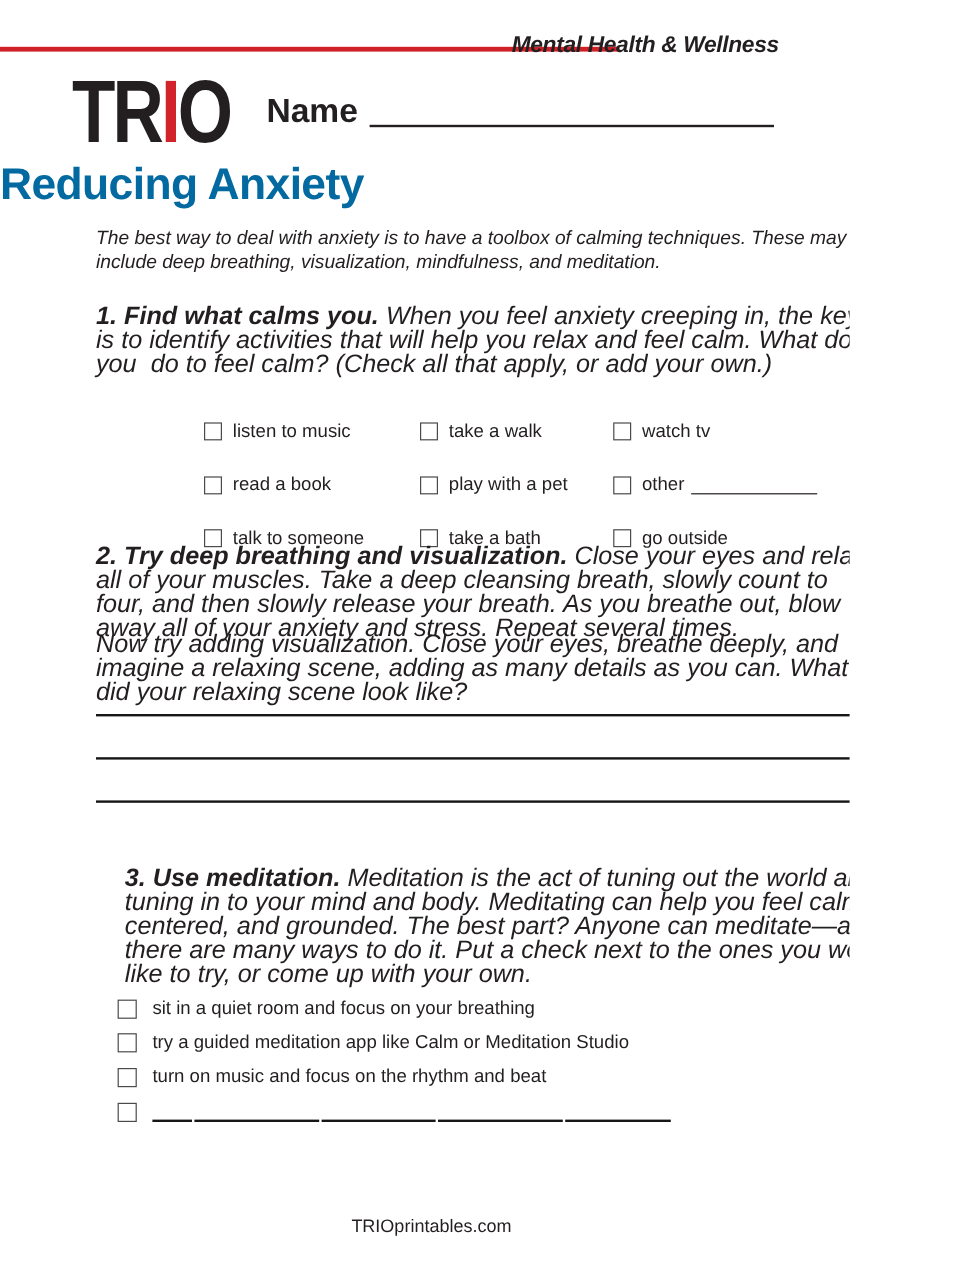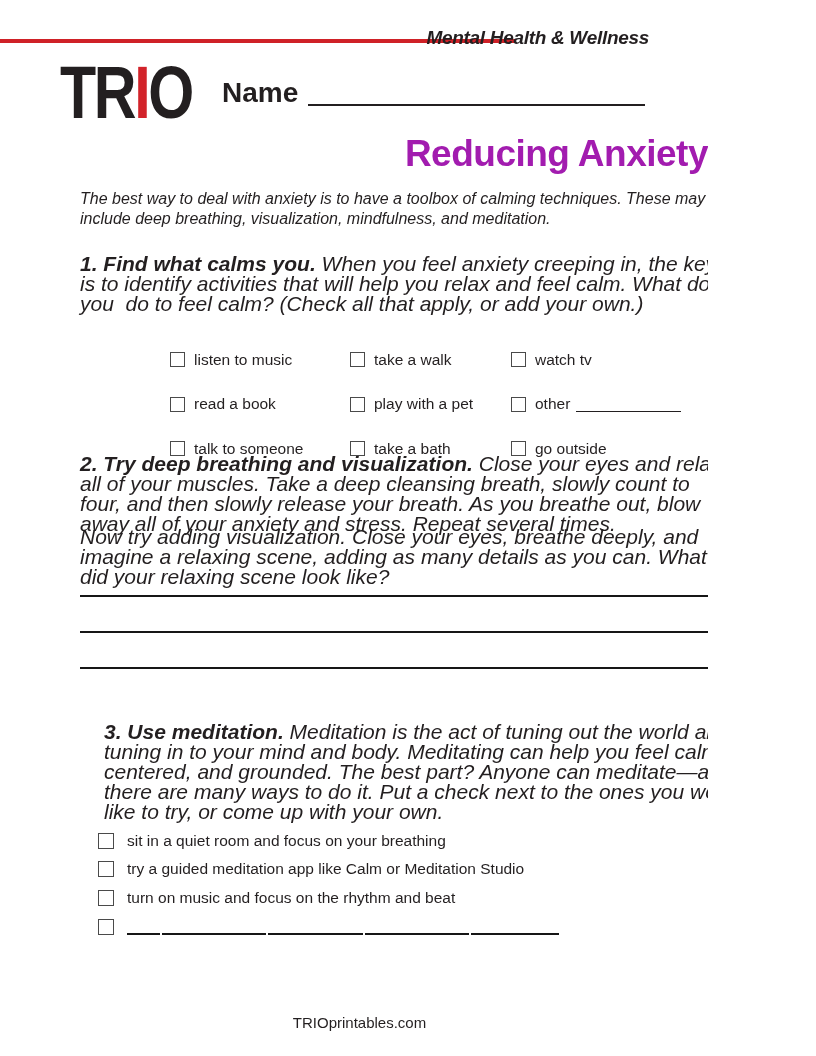--- a/index.html
+++ b/index.html
@@ -60,22 +60,22 @@
     height: 26px;
     border-bottom: 2px solid #231f20;
   }
 
   
   .title {
     position: absolute;
     top: 133px; left: 0;
     width: 100%;
     margin: 0;
-    text-align: right;
-    color: #a21caf;
+    text-align: left;
+    color: #0369a1;
     font-size: 37px;
     font-weight: bold;
     letter-spacing: -0.5px;
   }
 
   
   .para {
     position: absolute;
     left: 80px;
     width: 656px;

